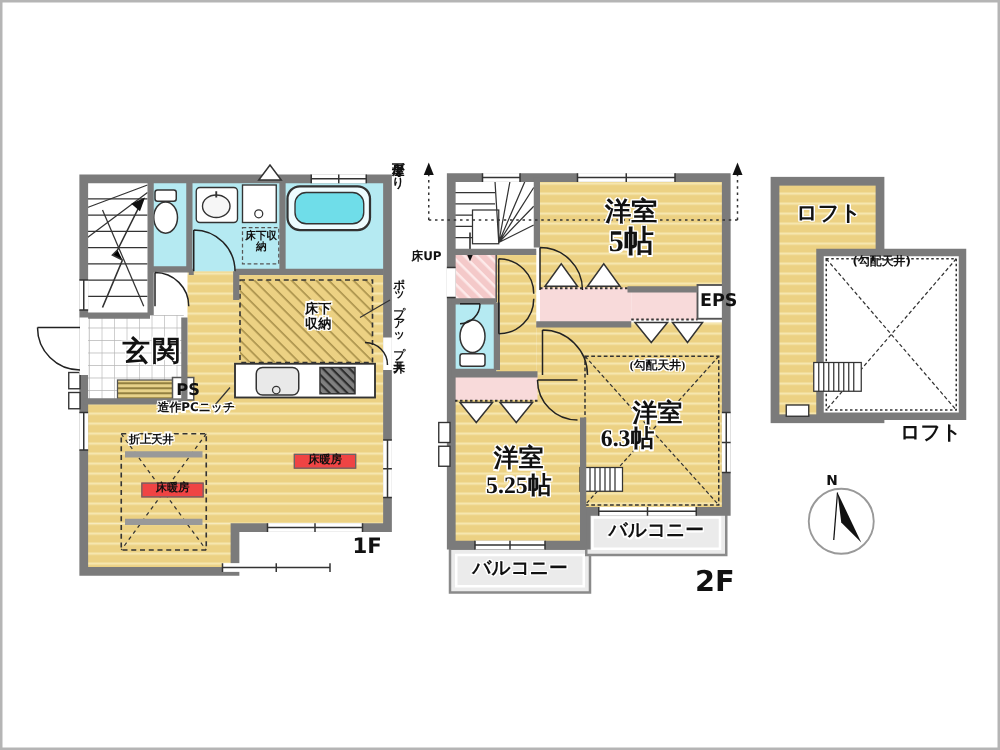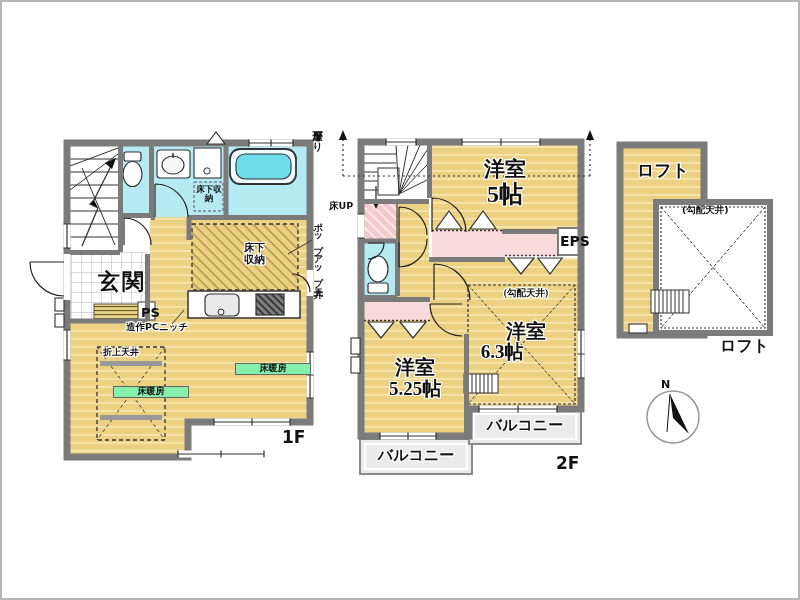--- a/index.html
+++ b/index.html
@@ -6,21 +6,21 @@
   #stage{position:relative;width:800px;height:600px;background:#fff;
          border:2px solid #b5b5b5;box-sizing:border-box;overflow:hidden;
          font-family:"DejaVu Sans","Liberation Sans",sans-serif;}
   svg{position:absolute;left:0;top:0;}
   .lbl{position:absolute;color:#111;font-weight:bold;white-space:nowrap;line-height:1.1;}
   .halo{text-shadow:-1px -1px 0 #fff,1px -1px 0 #fff,-1px 1px 0 #fff,1px 1px 0 #fff,
         0 -1px 0 #fff,0 1px 0 #fff,-1px 0 0 #fff,1px 0 0 #fff;}
   .ctr{text-align:center;font-family:Liberation Serif, serif;}
   .vert{writing-mode:vertical-rl;text-orientation:mixed;}
   .wrap2{white-space:normal;word-break:break-all;text-align:center;}
-  .badge{background:#86efac;border:1px solid #666;text-align:center;padding:0 18px;font-weight:bold;}
+  .badge{background:#ef4444;border:1px solid #666;text-align:center;padding:0 5px;font-weight:bold;}
 </style>
 </head>
 <body>
 
 <div id="stage">
 
 <svg width="800" height="600" viewBox="0 0 800 600">
   <defs>
     <pattern id="stripes" width="8" height="8" patternUnits="userSpaceOnUse">
       <rect width="8" height="8" fill="#ecd183"></rect>
@@ -275,21 +275,21 @@
 <div class="lbl halo ctr" style="left:368px;top:354px;width:90px;font-size:20px;">洋室</div>
 <div class="lbl halo ctr" style="left:368px;top:377px;width:90px;font-size:19px;">5.25帖</div>
 <div class="lbl halo ctr" style="left:482px;top:318px;width:84px;font-size:20px;">洋室</div>
 <div class="lbl halo ctr" style="left:458px;top:340px;width:84px;font-size:19px;">6.3帖</div>
 <div class="lbl halo ctr" style="left:480px;top:286px;width:88px;font-size:9.5px;">(勾配天井)</div>
 <div class="lbl halo ctr" style="left:370px;top:445px;width:88px;font-size:15px;">バルコニー</div>
 <div class="lbl halo ctr" style="left:479px;top:415px;width:88px;font-size:15px;">バルコニー</div>
 <div class="lbl vert" style="left:310px;top:121px;font-size:10px;height:58px;">母屋下がり</div>
 <div class="lbl" style="left:327px;top:199px;font-size:9.5px;">床UP</div>
 <div class="lbl" style="left:558px;top:232px;font-size:14px;">EPS</div>
-<div class="lbl" style="left:554px;top:452px;font-size:17px;">2F</div>
+<div class="lbl" style="left:554px;top:452px;font-size:23px;">2F</div>
 
 <div class="lbl halo ctr" style="left:634px;top:160px;width:54px;font-size:17px;">ロフト</div>
 <div class="lbl" style="left:680px;top:203px;font-size:9.5px;">(勾配天井)</div>
 <div class="lbl" style="left:718px;top:335px;font-size:16px;">ロフト</div>
 
 <div class="lbl" style="left:659px;top:377px;font-size:11px;">N</div>
 
 </div>
 
 </body></html>

